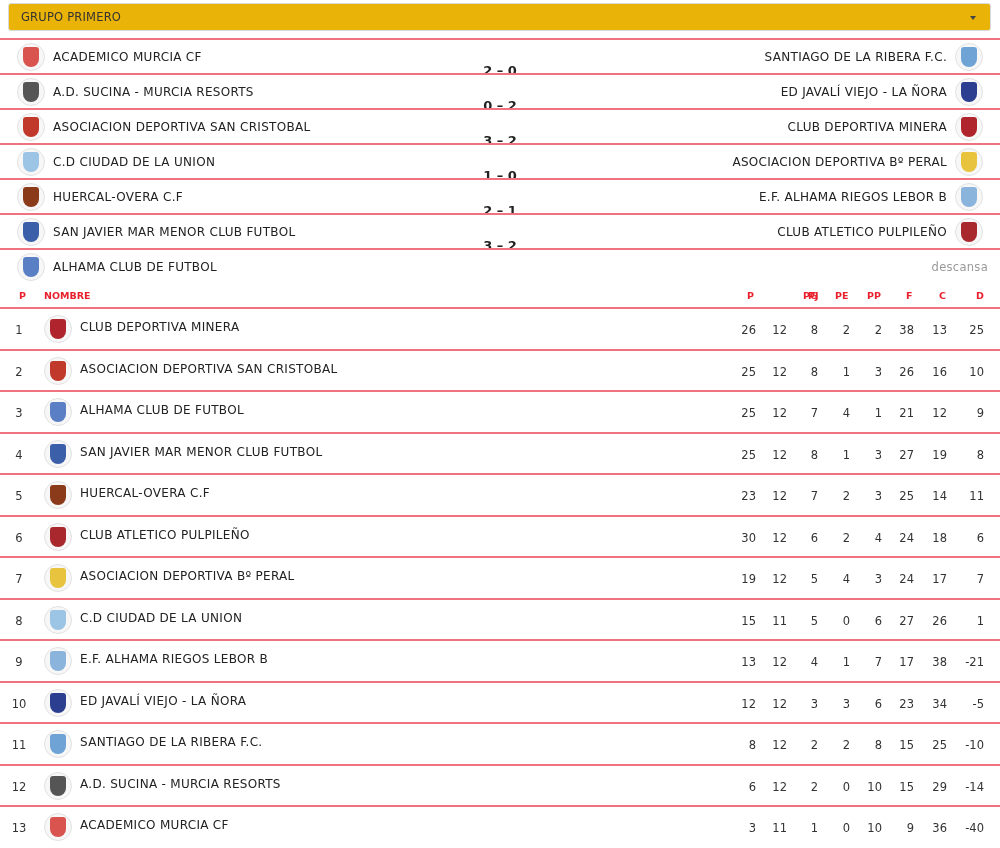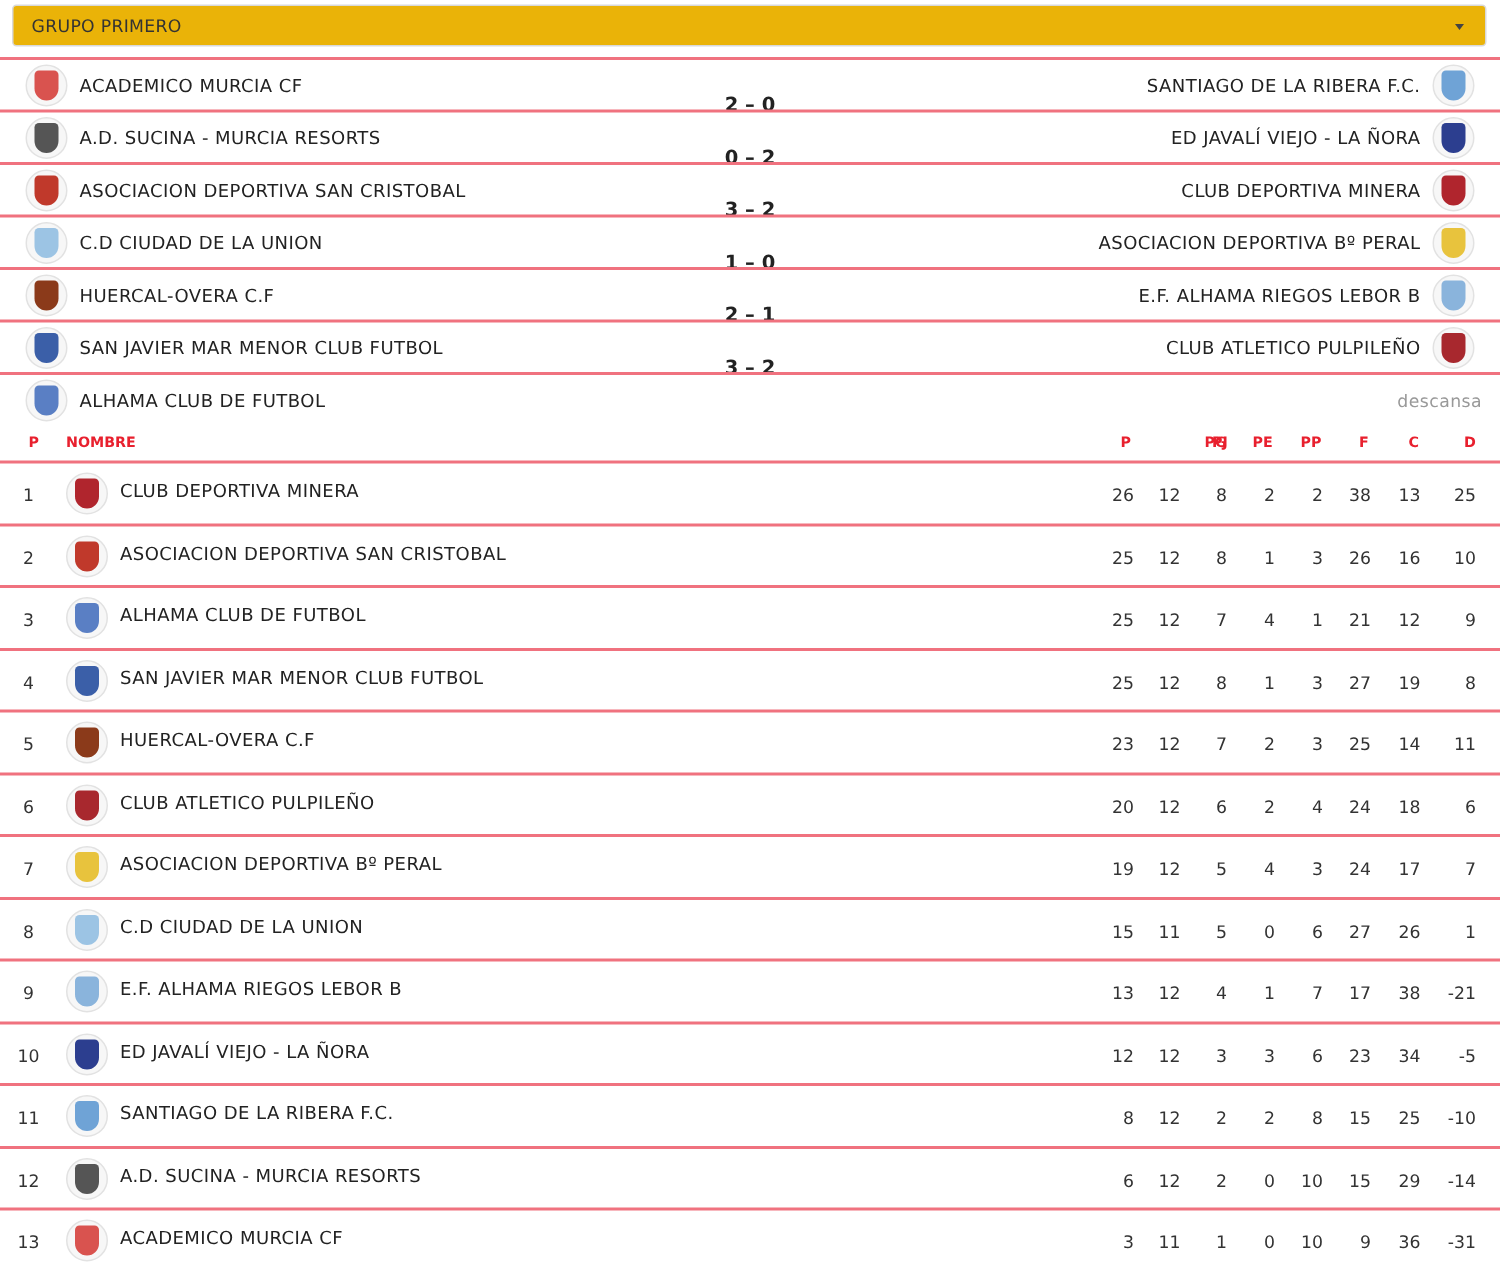--- a/index.html
+++ b/index.html
@@ -274,21 +274,21 @@
         <span class="num c-f">25</span>
         <span class="num c-c">14</span>
         <span class="num c-d">11</span>
       </div>
       <div class="st-row">
     <span class="pos">6</span>
     <span class="logo">
           <span class="crest" style="background:#a8282e"></span>
         </span>
     <span class="tname">CLUB ATLETICO PULPILEÑO</span>
-        <span class="num c-p">20</span>
+        <span class="num c-p">30</span>
         <span class="num c-pj">12</span>
         <span class="num c-pg">6</span>
         <span class="num c-pe">2</span>
         <span class="num c-pp">4</span>
         <span class="num c-f">24</span>
         <span class="num c-c">18</span>
         <span class="num c-d">6</span>
       </div>
       <div class="st-row">
     <span class="pos">7</span>
@@ -386,16 +386,16 @@
           <span class="crest" style="background:#d9534f"></span>
         </span>
     <span class="tname">ACADEMICO MURCIA CF</span>
         <span class="num c-p">3</span>
         <span class="num c-pj">11</span>
         <span class="num c-pg">1</span>
         <span class="num c-pe">0</span>
         <span class="num c-pp">10</span>
         <span class="num c-f">9</span>
         <span class="num c-c">36</span>
-        <span class="num c-d">-31</span>
+        <span class="num c-d">-40</span>
       </div>
     </div>
 </div>
 
 </body></html>

